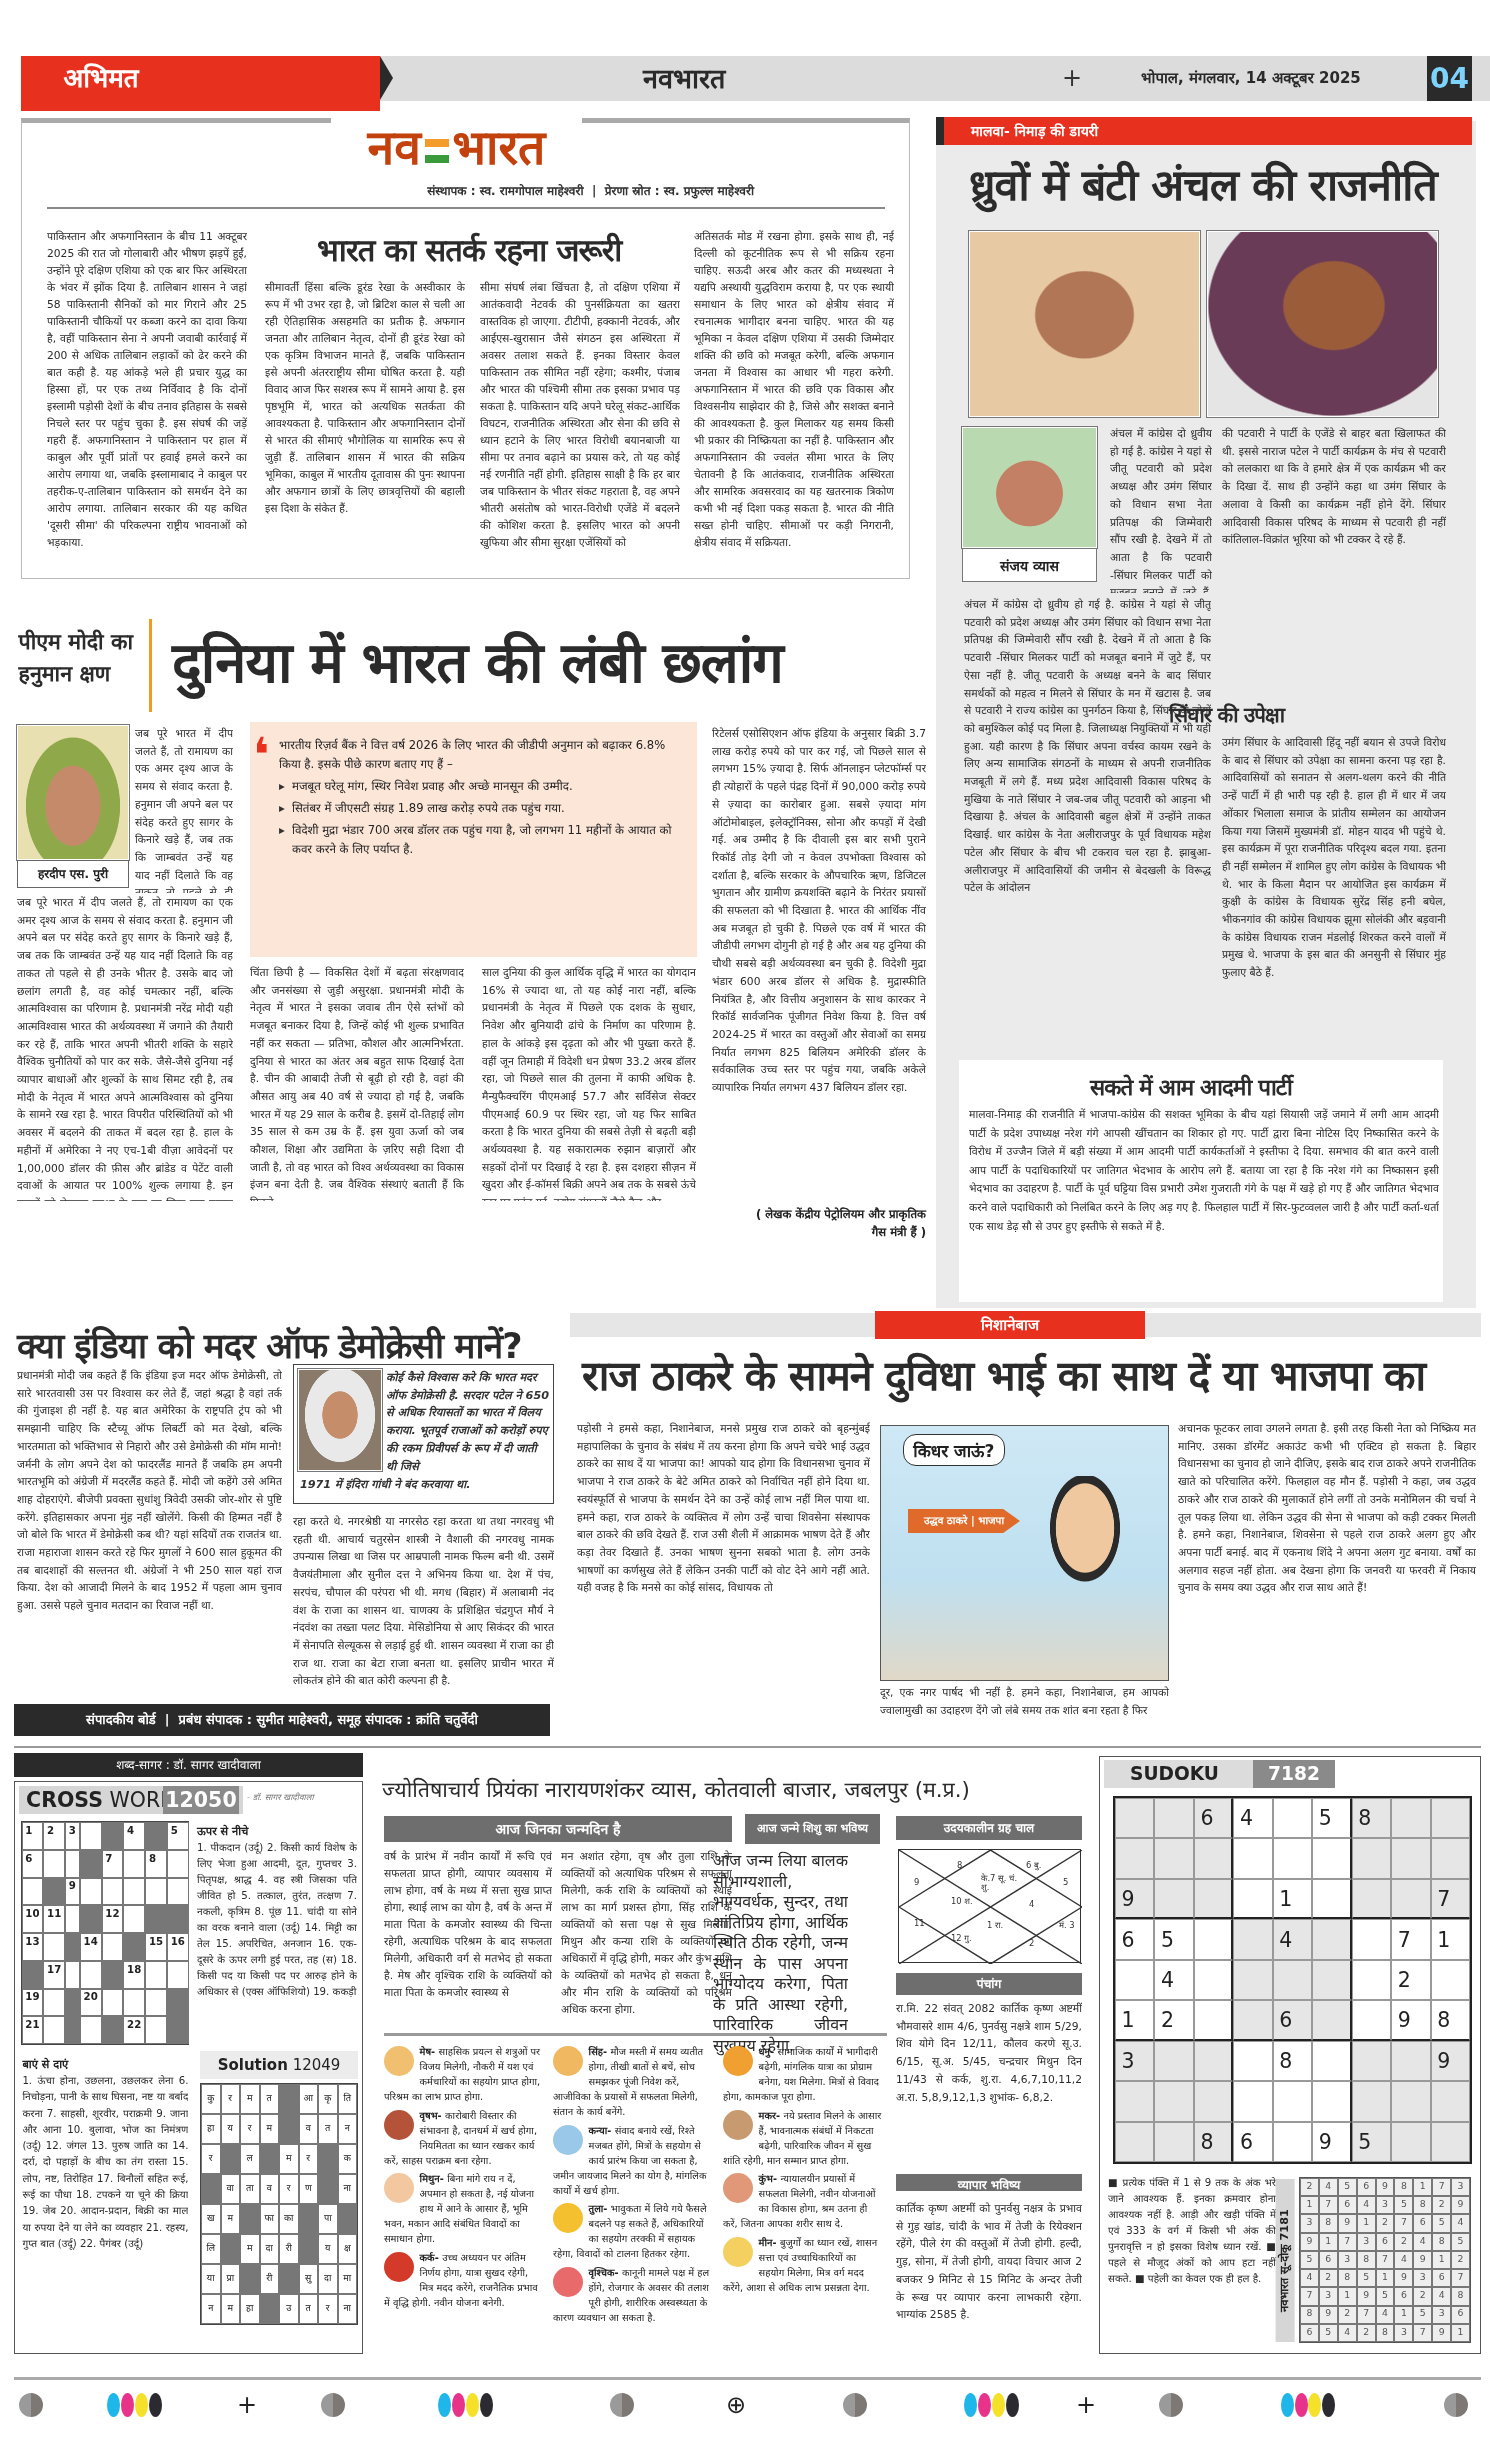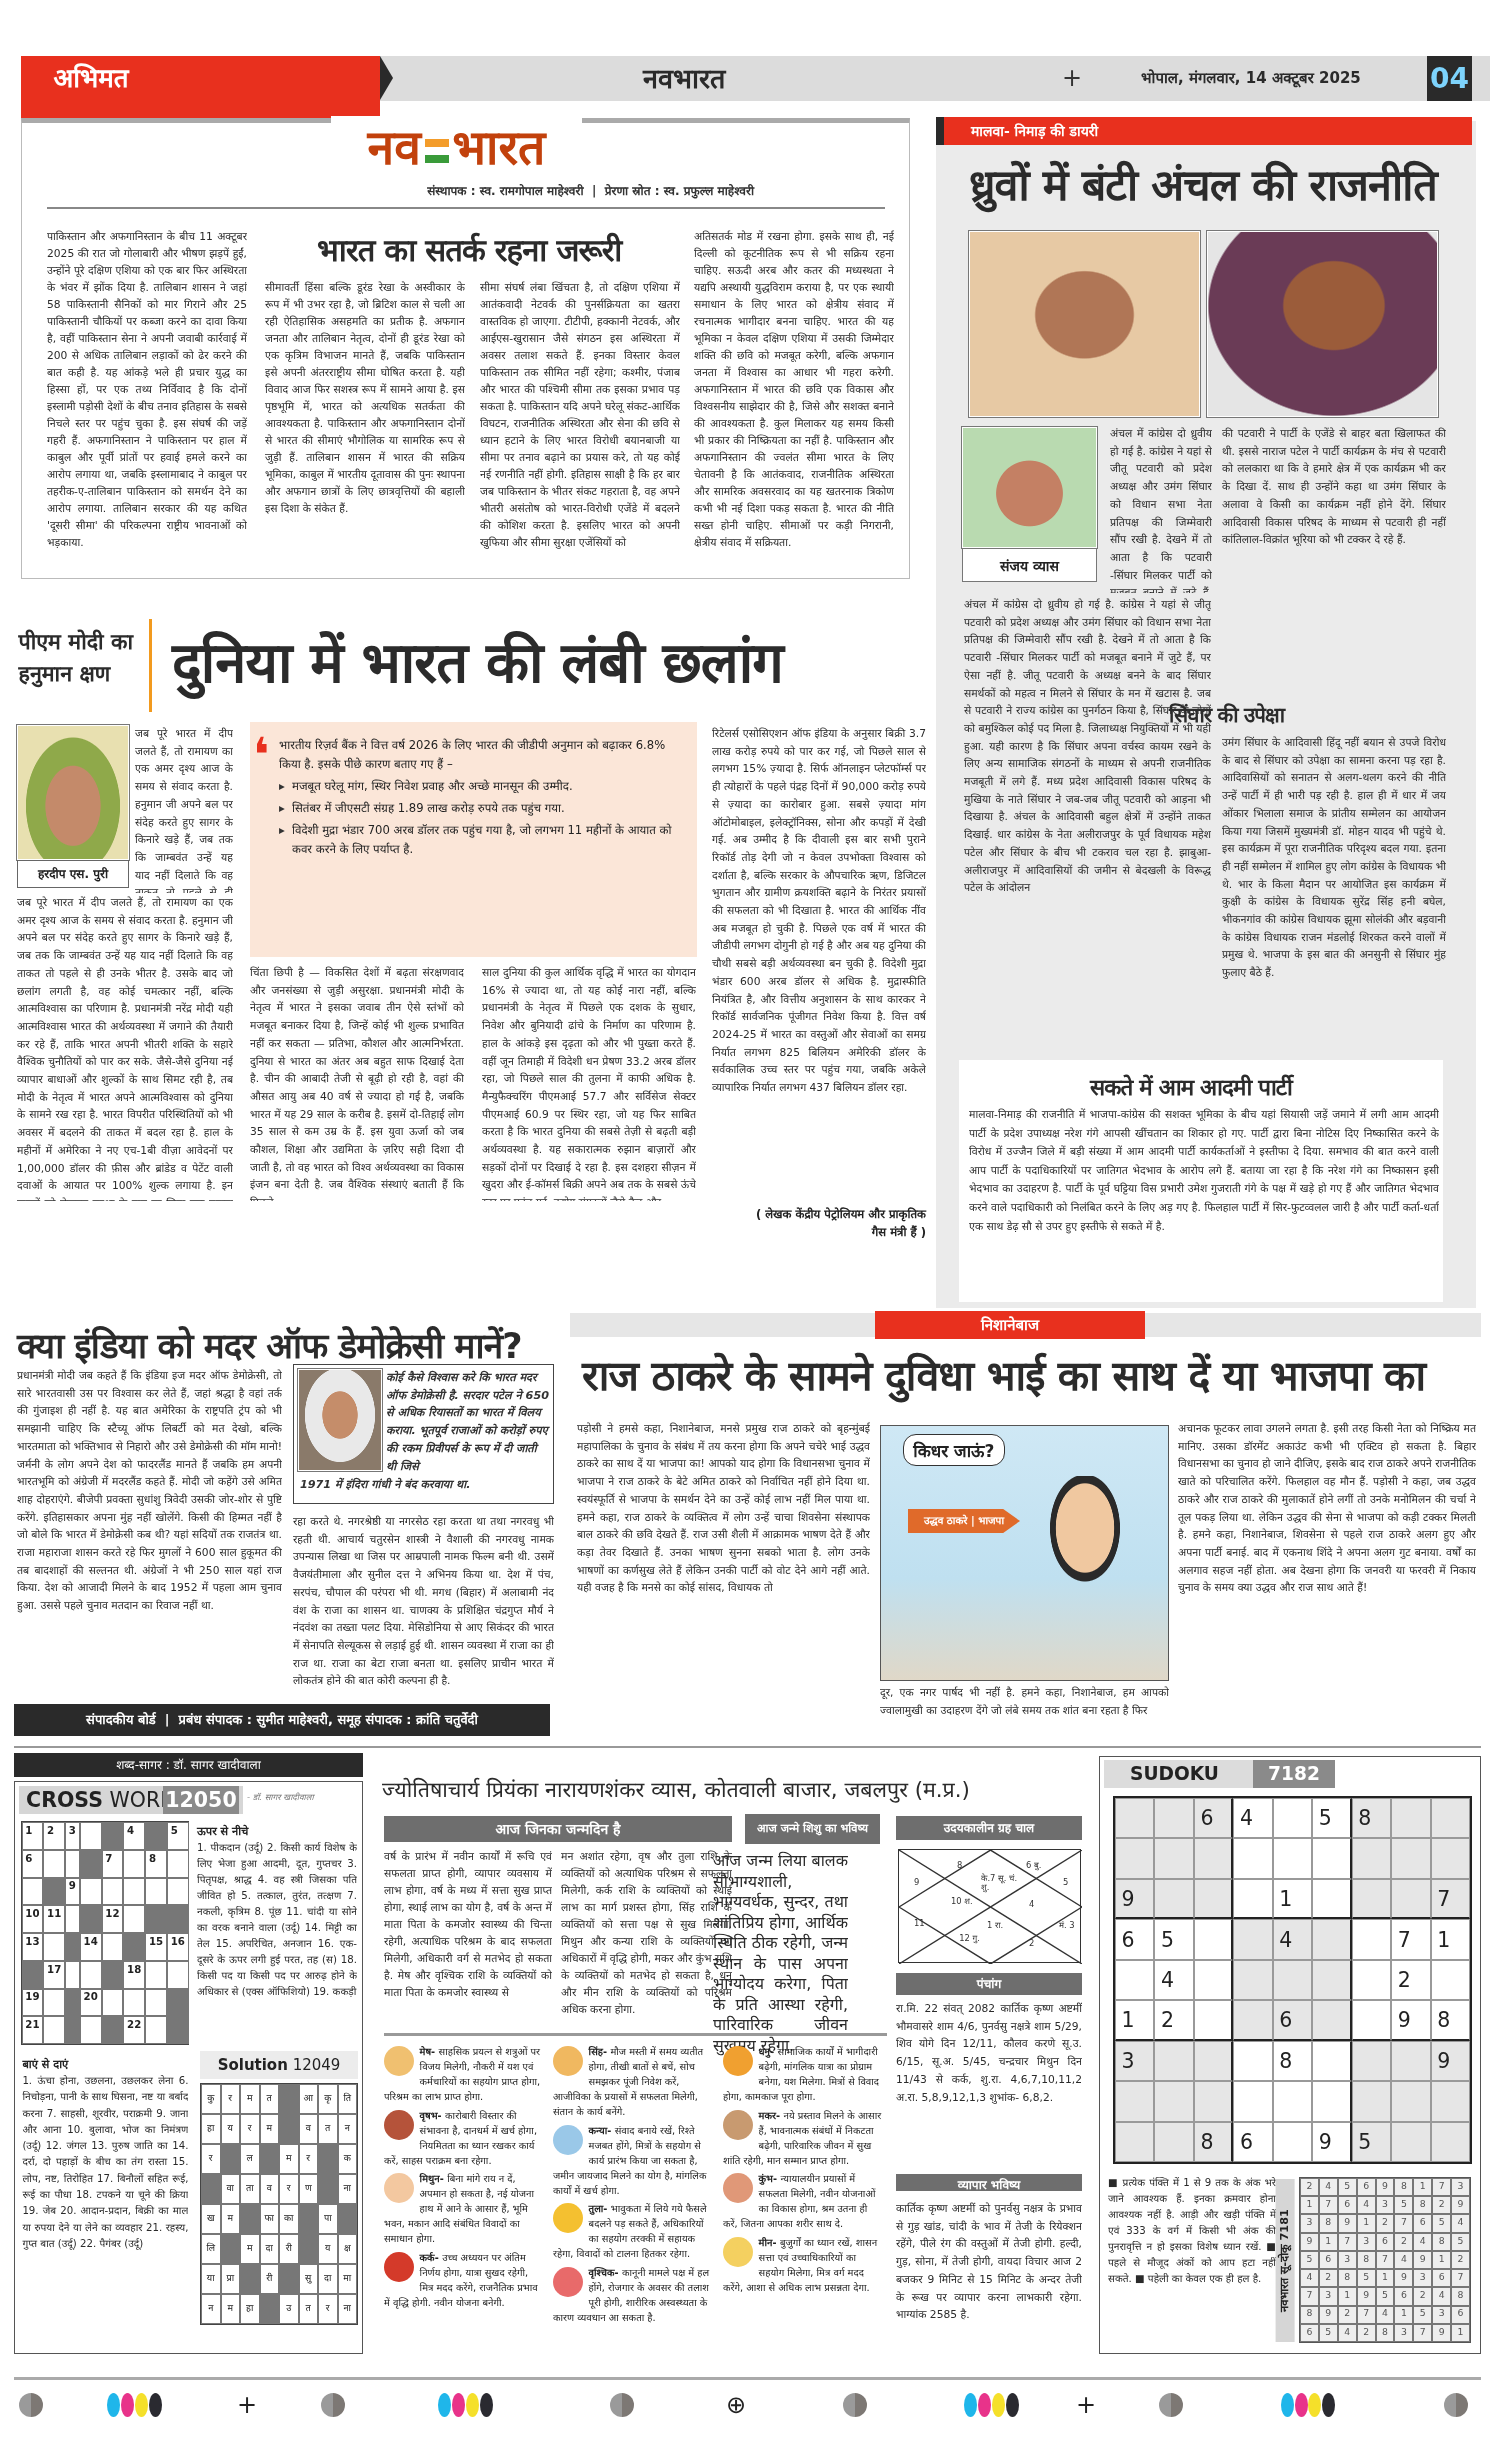--- a/index.html
+++ b/index.html
@@ -3,21 +3,21 @@
 <meta charset="utf-8">
 <style>
 *{box-sizing:border-box;margin:0;padding:0}
 html,body{width:1490px;height:2462px;background:#fff;overflow:hidden}
 body{font-family:"DejaVu Sans","Liberation Sans",sans-serif;color:#222;position:relative}
 .abs{position:absolute}
 .txt{font-family:"DejaVu Sans",sans-serif;font-size:10.7px;line-height:17px;color:#2a2a2a;text-align:justify;overflow:hidden}
 .hl{font-family:"DejaVu Sans",sans-serif;font-weight:bold;color:#2b2b2b;white-space:nowrap;letter-spacing:-0.9px}
 
 #topbar{left:21.4px;top:56px;width:1471px;height:45px;background:#dcdcdc}
-#sec-tag{left:21.4px;top:56px;width:359px;height:62px;background:#e8301e;color:#fff;font-weight:bold;font-size:26px;line-height:45px;padding-left:32px}
+#sec-tag{left:21.4px;top:56px;width:359px;height:55px;background:#e8301e;color:#fff;font-weight:bold;font-size:26px;line-height:45px;padding-left:42px}
 #sec-tag:after{content:"";position:absolute;right:-13px;top:0;border-left:13px solid #2a2a2a;border-top:22.4px solid transparent;border-bottom:22.4px solid transparent}
 #masthead-small{left:643px;top:56px;font-size:27px;line-height:45px;font-weight:bold;color:#2a2a2a}
 #dateline{left:1141px;top:56px;font-size:15px;line-height:45px;color:#2a2a2a;font-weight:bold}
 #pageno{left:1427px;top:56px;width:45px;height:45px;background:#2a2a2a;color:#7dd3fc;font-weight:bold;font-size:28px;line-height:45px;text-align:center}
 #reg-plus{left:1062px;top:56px;font-size:24px;line-height:45px;color:#333}
 
 #ed-box{left:20.5px;top:118px;width:889px;height:461px;border:1.9px solid #bbb;border-top:5.6px solid #aaa}
 #ed-logo{left:331px;top:116px;width:251px;height:63px;background:#fff;text-align:center;font-size:48px;font-weight:bold;line-height:63px;color:#c2410c}
 #ed-logo .flag{display:inline-block;width:24px;height:24px;background:linear-gradient(#f39c2a 33%,#fff 33% 66%,#3a9b3a 66%);vertical-align:middle;margin:0 3.7px}
 #ed-founders{left:158px;top:182px;width:596px;font-size:12px;line-height:18.6px;text-align:right;color:#333;font-weight:bold}
@@ -366,21 +366,21 @@
       <span style="position: absolute; left: 58px; top: 11.2px; font-size: 8.4px; line-height: 9.3px; width: 37px; color: rgb(51, 51, 51);">8</span>
       <span style="position: absolute; left: 127px; top: 11.2px; font-size: 8.4px; line-height: 9.3px; width: 37px; color: rgb(51, 51, 51);">6 बु.</span>
       <span style="position: absolute; left: 15px; top: 28px; font-size: 8.4px; line-height: 9.3px; width: 37px; color: rgb(51, 51, 51);">9</span>
       <span style="position: absolute; left: 82px; top: 24px; font-size: 8.4px; line-height: 9.3px; width: 37px; color: rgb(51, 51, 51);">के.7 सू. चं. शु.</span>
       <span style="position: absolute; left: 164px; top: 28px; font-size: 8.4px; line-height: 9.3px; width: 37px; color: rgb(51, 51, 51);">5</span>
       <span style="position: absolute; left: 52px; top: 47px; font-size: 8.4px; line-height: 9.3px; width: 37px; color: rgb(51, 51, 51);">10 श.</span>
       <span style="position: absolute; left: 130px; top: 50px; font-size: 8.4px; line-height: 9.3px; width: 37px; color: rgb(51, 51, 51);">4</span>
       <span style="position: absolute; left: 15px; top: 69px; font-size: 8.4px; line-height: 9.3px; width: 37px; color: rgb(51, 51, 51);">11</span>
       <span style="position: absolute; left: 88px; top: 71px; font-size: 8.4px; line-height: 9.3px; width: 37px; color: rgb(51, 51, 51);">1 रा.</span>
       <span style="position: absolute; left: 160px; top: 71px; font-size: 8.4px; line-height: 9.3px; width: 37px; color: rgb(51, 51, 51);">मं. 3</span>
-      <span style="position: absolute; left: 52px; top: 84px; font-size: 8.4px; line-height: 9.3px; width: 37px; color: rgb(51, 51, 51); text-align: center;">12 गु.</span>
+      <span style="position: absolute; left: 52px; top: 84px; font-size: 8.4px; line-height: 9.3px; width: 37px; color: rgb(51, 51, 51);">12 गु.</span>
       <span style="position: absolute; left: 130px; top: 89px; font-size: 8.4px; line-height: 9.3px; width: 37px; color: rgb(51, 51, 51);">2</span>
     </div>
 </div>
 <div class="abs gbar" id="panchang-bar">पंचांग</div>
 <div class="abs txt" id="panchang-txt">रा.मि. 22 संवत् 2082 कार्तिक कृष्ण अष्टमीं भौमवासरे शाम 4/6, पुनर्वसु नक्षत्रे शाम 5/29, शिव योगे दिन 12/11, कौलव करणे सू.उ. 6/15, सू.अ. 5/45, चन्द्रचार मिथुन दिन 11/43 से कर्क, शु.रा. 4,6,7,10,11,2 अ.रा. 5,8,9,12,1,3 शुभांक- 6,8,2.</div>
 <div class="abs gbar" id="vyapar-bar">व्यापार भविष्य</div>
 <div class="abs txt" id="vyapar-txt">कार्तिक कृष्ण अष्टमीं को पुनर्वसु नक्षत्र के प्रभाव से गुड़ खांड, चांदी के भाव में तेजी के रियेक्शन रहेंगे, पीले रंग की वस्तुओं में तेजी होगी. हल्दी, गुड़, सोना, में तेजी होगी, वायदा विचार आज 2 बजकर 9 मिनिट से 15 मिनिट के अन्दर तेजी के रूख पर व्यापार करना लाभकारी रहेगा. भाग्यांक 2585 है.</div>
 <div class="abs" id="zodiac-sep"></div>
 <div class="zcol" style="left:384px;top:2044px" id="zcol0">
     <div class="zitem"><span class="zname">मेष- </span><span class="zicon" style="background: rgb(240, 192, 112);"></span><span>साहसिक प्रयत्न से शत्रुओं पर विजय मिलेगी, नौकरी में यश एवं कर्मचारियों का सहयोग प्राप्त होगा, परिश्रम का लाभ प्राप्त होगा.</span></div>

